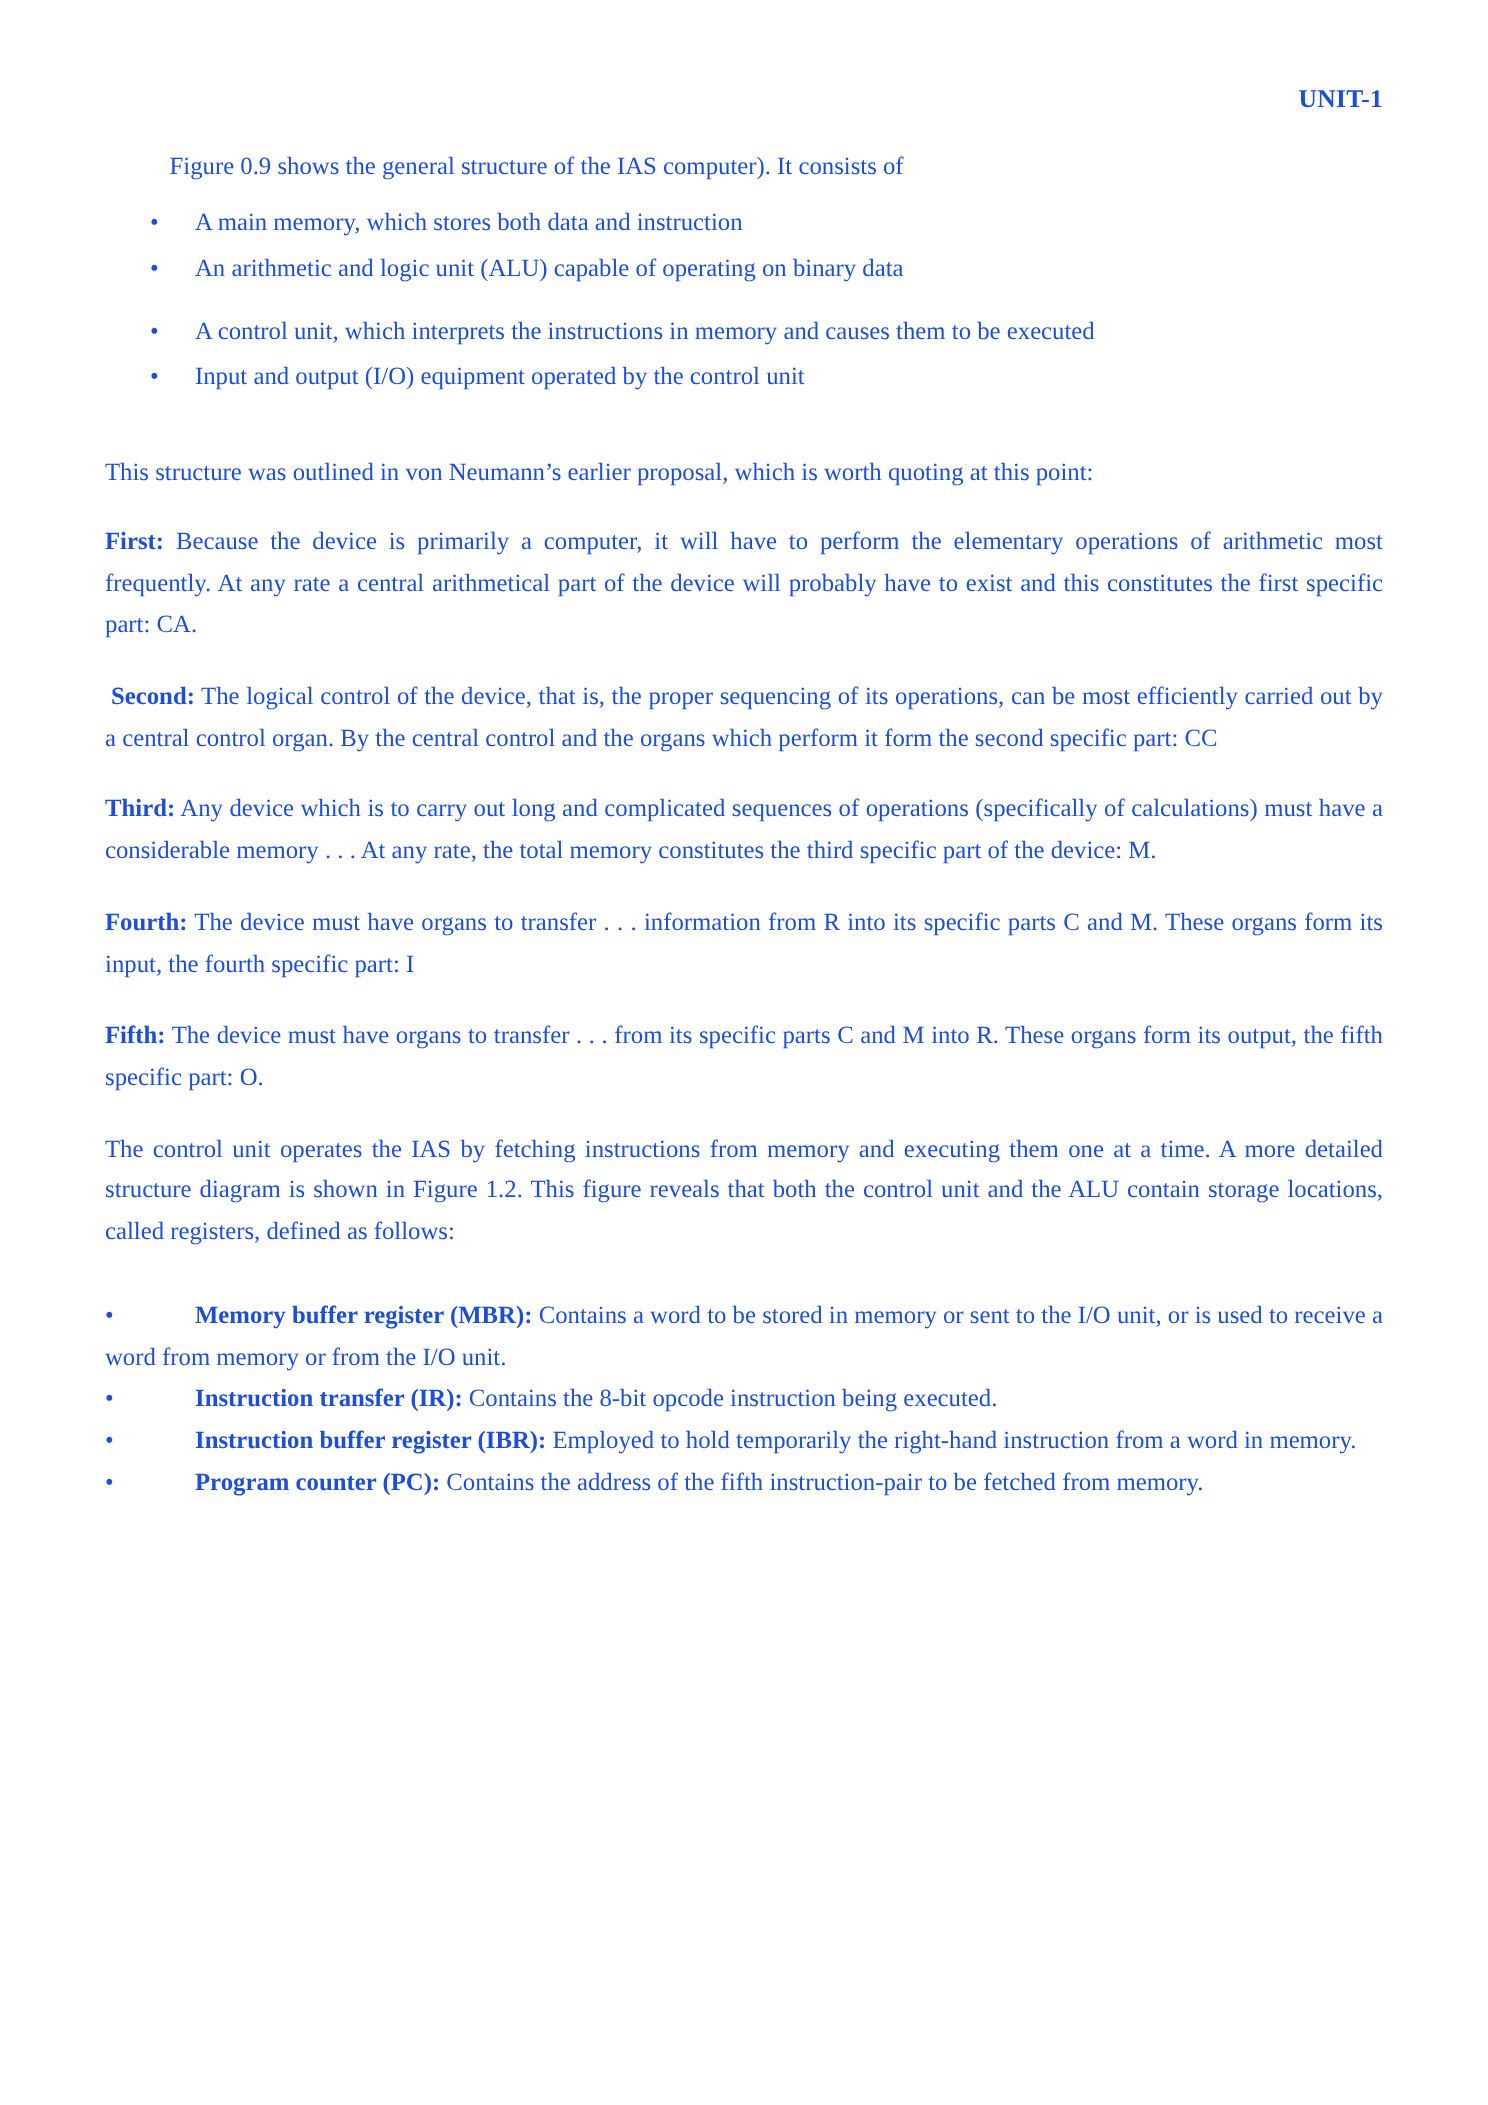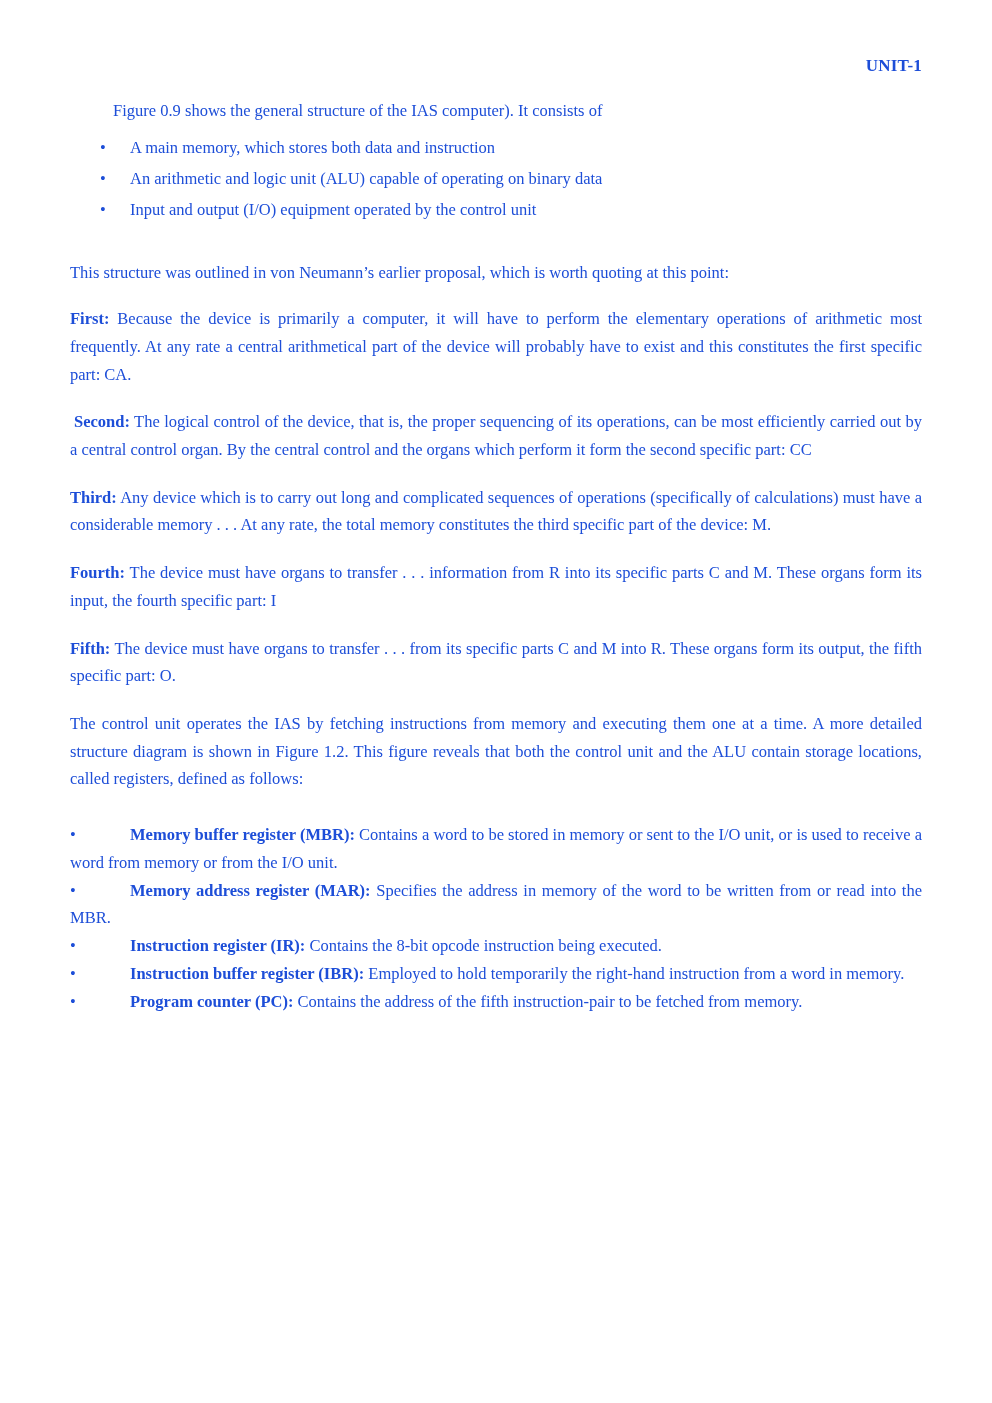--- a/index.html
+++ b/index.html
@@ -82,38 +82,38 @@
 
   <div class="header">
     <span class="unit">UNIT-1</span>
   </div>
 
   <p class="intro">Figure 0.9 shows the general structure of the IAS computer). It consists of</p>
 
   <ul class="blist">
     <li><span class="b">•</span><span>A main memory, which stores both data and instruction</span></li>
     <li><span class="b">•</span><span>An arithmetic and logic unit (ALU) capable of operating on binary data</span></li>
+    <li class="gap-above"><span class="b">•</span><span>A control unit, which interprets the instructions in memory and causes them to be executed</span></li>
     <li><span class="b">•</span><span>Input and output (I/O) equipment operated by the control unit</span></li>
   </ul>
 
   <p class="para tight">This structure was outlined in von Neumann’s earlier proposal, which is worth quoting at this point:</p>
 
   <p class="para q"><b>First:</b><span> Because the device is primarily a computer, it will have to perform the elementary operations of arithmetic most frequently. At any rate a central arithmetical part of the device will probably have to exist and this constitutes the first specific part: CA.</span></p>
 
   <p class="para q indent-sm"><b>Second:</b><span> The logical control of the device, that is, the proper sequencing of its operations, can be most efficiently carried out by a central control organ. By the central control and the organs which perform it form the second specific part: CC</span></p>
 
   <p class="para q"><b>Third:</b><span> Any device which is to carry out long and complicated sequences of operations (specifically of calculations) must have a considerable memory . . . At any rate, the total memory constitutes the third specific part of the device: M.</span></p>
 
   <p class="para q gap-lg"><b>Fourth:</b><span> The device must have organs to transfer . . . information from R into its specific parts C and M. These organs form its input, the fourth specific part: I</span></p>
 
   <p class="para q"><b>Fifth:</b><span> The device must have organs to transfer . . . from its specific parts C and M into R. These organs form its output, the fifth specific part: O.</span></p>
 
   <p class="para">The control unit operates the IAS by fetching instructions from memory and executing them one at a time. A more detailed structure diagram is shown in Figure 1.2. This figure reveals that both the control unit and the ALU contain storage locations, called registers, defined as follows:</p>
 
   <div class="regs">
     <p class="reg"><span class="rb">•</span><b>Memory buffer register (MBR):</b><span> Contains a word to be stored in memory or sent to the I/O unit, or is used to receive a word from memory or from the I/O unit.</span></p>
-    <p class="reg"><span class="rb">•</span><b>Memory address register (MAR):</b><span> Specifies the address in memory of the word to be written from or read into the MBR.</span></p>
-    <p class="reg"><span class="rb">•</span><b>Instruction register (IR):</b><span> Contains the 8-bit opcode instruction being executed.</span></p>
+    <p class="reg"><span class="rb">•</span><b>Instruction transfer (IR):</b><span> Contains the 8-bit opcode instruction being executed.</span></p>
     <p class="reg"><span class="rb">•</span><b>Instruction buffer register (IBR):</b><span> Employed to hold temporarily the right-hand instruction from a word in memory.</span></p>
     <p class="reg"><span class="rb">•</span><b>Program counter (PC):</b><span> Contains the address of the fifth instruction-pair to be fetched from memory.</span></p>
   </div>
 
 </div>
 
 </body></html>

